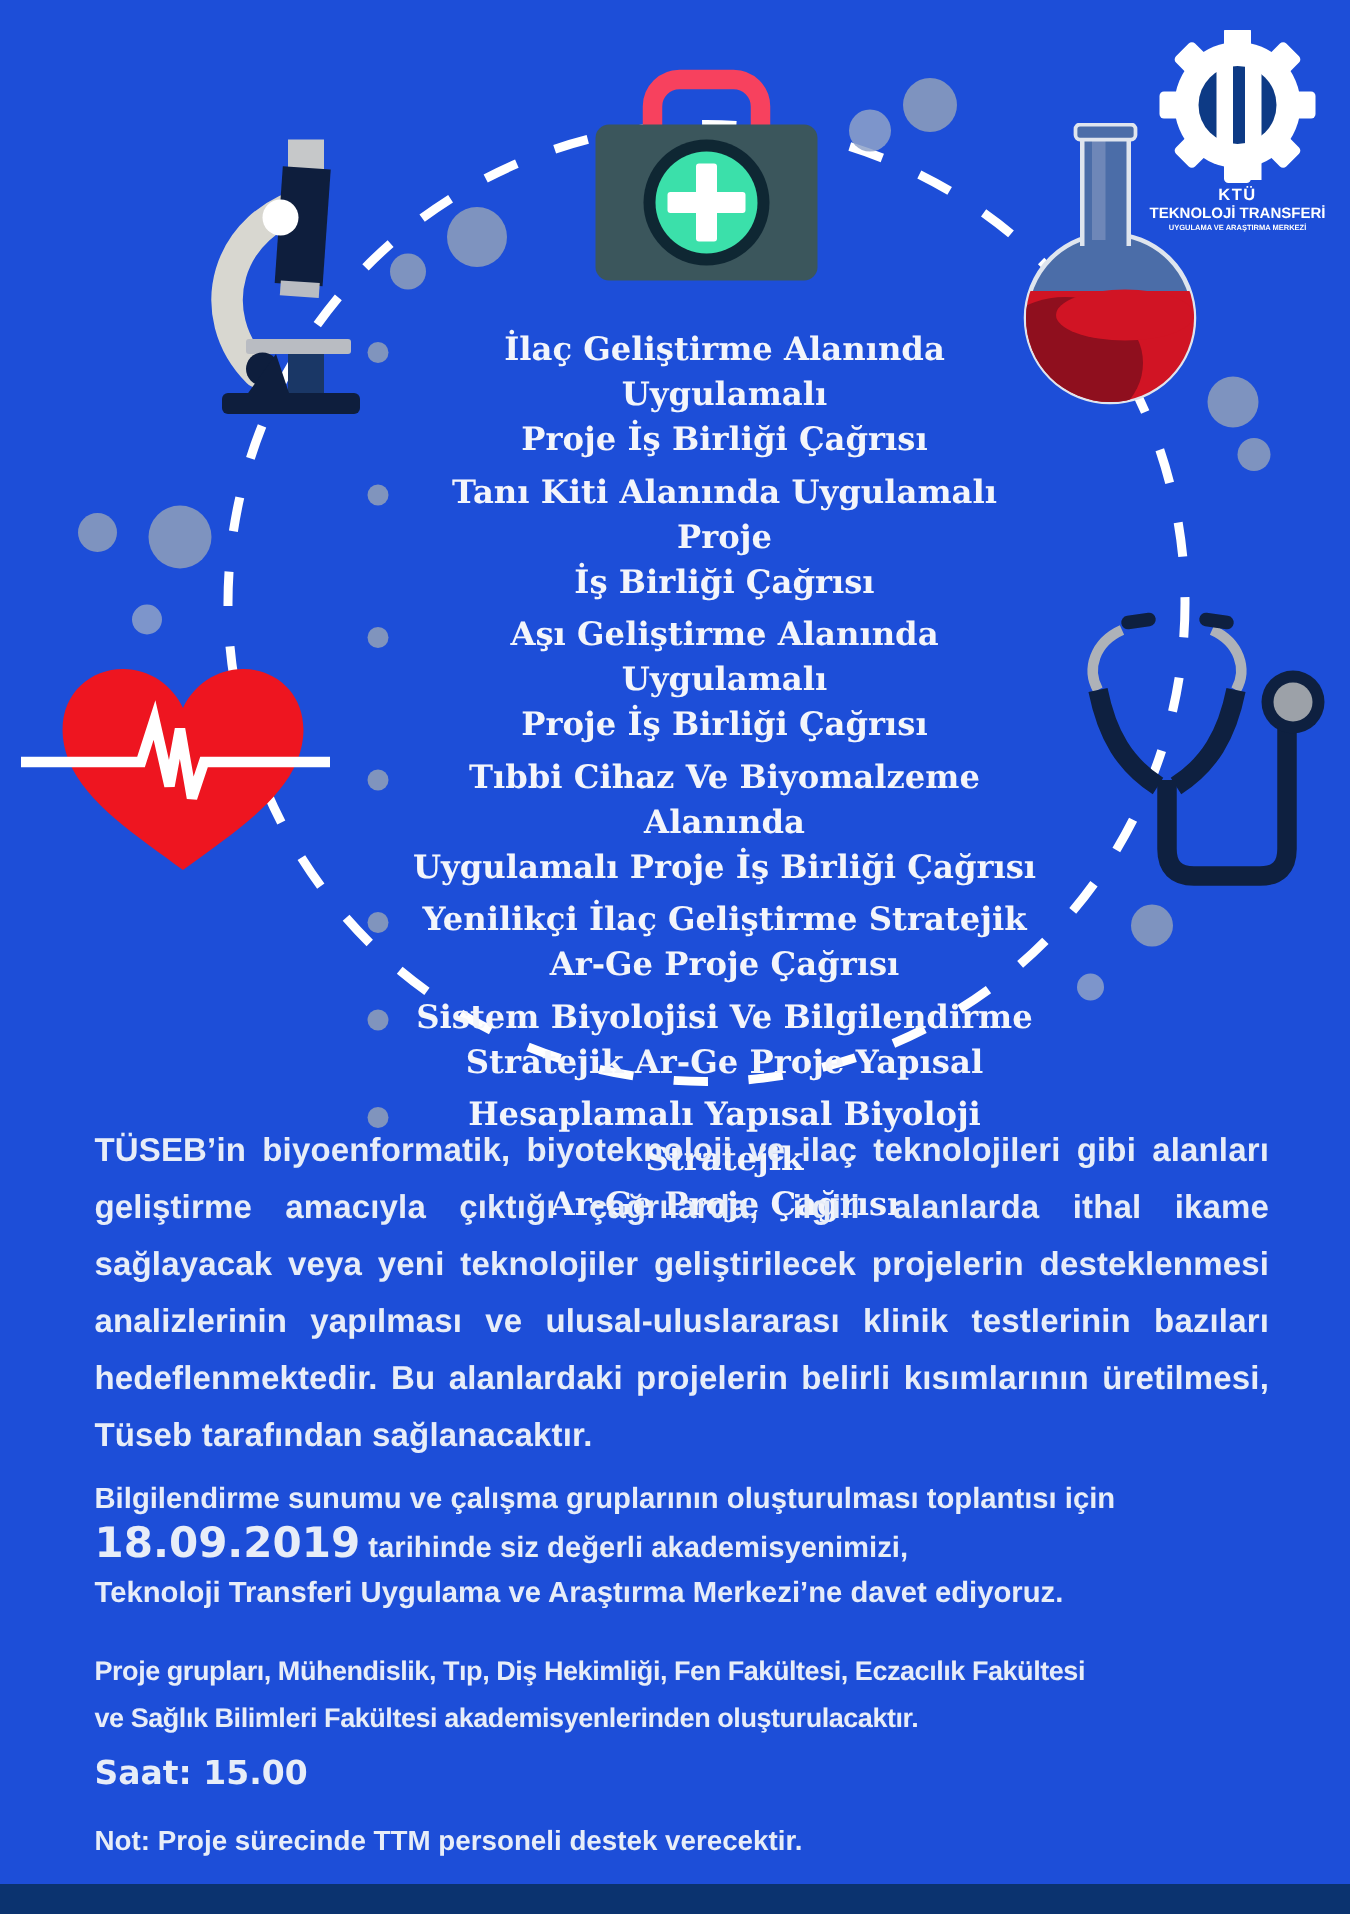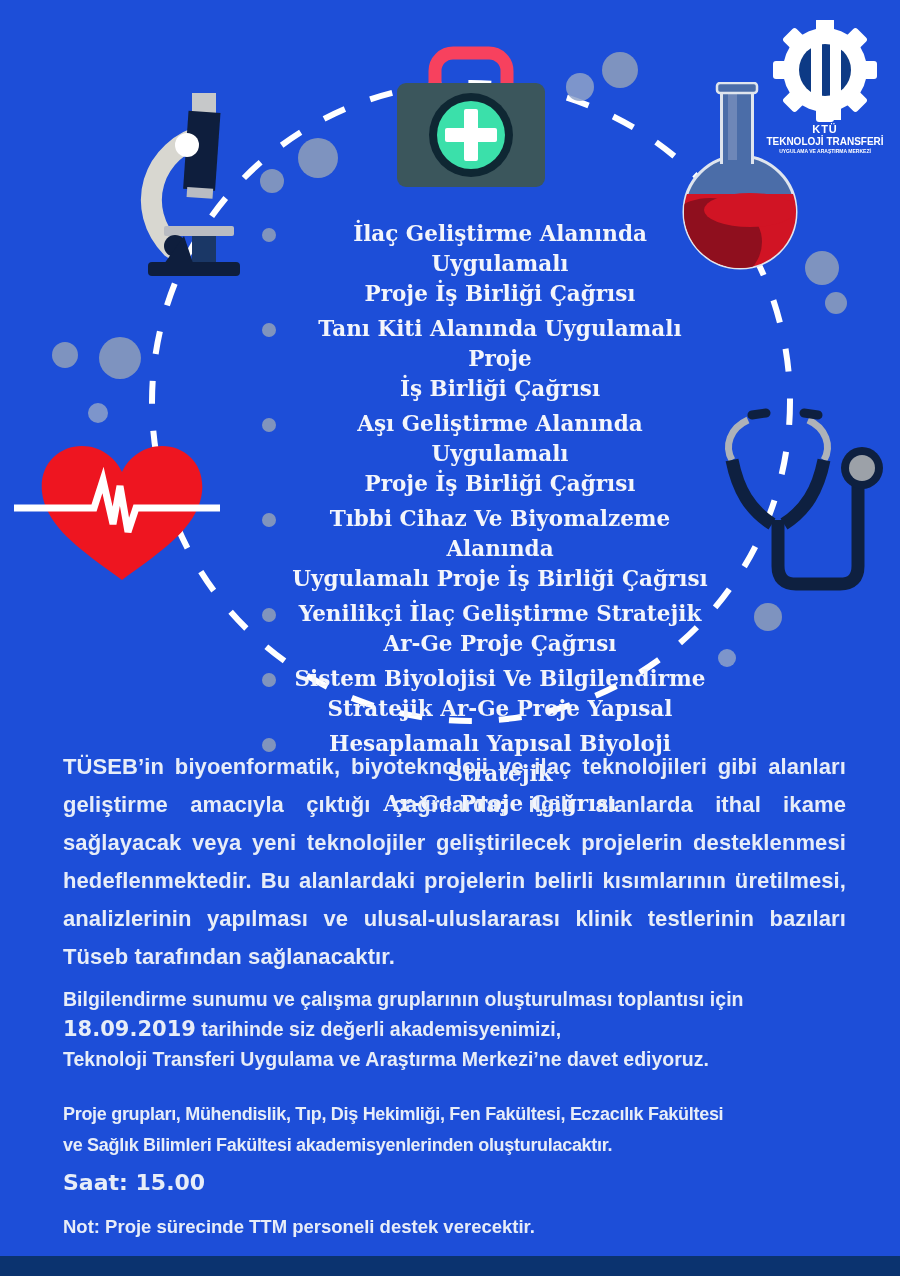--- a/index.html
+++ b/index.html
@@ -6,34 +6,34 @@
   #poster{position:relative;width:900px;height:1276px;background:#1d4ed8;overflow:hidden;
           font-family:"Liberation Sans",sans-serif;}
   .abs{position:absolute;}
   svg{display:block;}
 
   
   .dot{position:absolute;border-radius:50%;background:#7e93bf;}
   .dot.light{background:#8ea2c9;opacity:.85;}
 
   
-  #call-list{position:absolute;left:254px;top:219px;width:458px;z-index:5;}
+  #call-list{position:absolute;left:237px;top:219px;width:458px;z-index:5;}
   .call-item{position:relative;padding-left:34px;margin-bottom:5px;text-align:center;
              color:#f3f5fb;font-family:"DejaVu Serif",serif;font-weight:bold;
              font-size:21.5px;line-height:30px;}
   .call-bullet{position:absolute;left:8px;top:9px;width:14px;height:14px;border-radius:50%;
                background:#8094bd;}
 
   
   .bodytext{position:absolute;left:63px;color:#e7edf8;font-weight:bold;z-index:5;}
   #paragraph1{top:748px;width:783px;font-size:22px;line-height:38px;letter-spacing:.1px;}
   #paragraph1 .jline{text-align:justify;text-align-last:justify;}
   #paragraph2{top:984px;font-size:19.5px;line-height:30px;white-space:nowrap;}
   #paragraph3{top:1099px;font-size:18px;line-height:31px;letter-spacing:-.3px;white-space:nowrap;}
-  .date-strong{font-family:"DejaVu Sans",sans-serif;font-size:21px;letter-spacing:0;}
+  .date-strong{font-family:"DejaVu Sans",sans-serif;font-size:28px;letter-spacing:0;}
   #time-label{top:1170px;font-family:"DejaVu Sans",sans-serif;font-size:22px;}
   #note-line{top:1216px;font-size:18.5px;}
   #footer-bar{position:absolute;left:0;bottom:0;width:900px;height:20px;background:#0b336f;}
 </style>
 </head>
 <body>
 
 <div id="poster">
 
   <svg class="abs" style="left:0;top:0;z-index:1" width="900" height="1276" viewBox="0 0 900 1276">
@@ -169,22 +169,22 @@
       <span class="call-bullet"></span>
       <div>Hesaplamalı Yapısal Biyoloji Stratejik</div>
       <div>Ar-Ge Proje Çağrısı</div>
     </div>
   </div>
 
   <div id="paragraph1" class="bodytext">
     <div class="jline">TÜSEB’in biyoenformatik, biyoteknoloji ve ilaç teknolojileri gibi alanları</div>
     <div class="jline">geliştirme amacıyla çıktığı çağrılarda; ilgili alanlarda ithal ikame</div>
     <div class="jline">sağlayacak veya yeni teknolojiler geliştirilecek projelerin desteklenmesi</div>
+    <div class="jline">analizlerinin yapılması ve ulusal-uluslararası klinik testlerinin bazıları</div>
     <div class="jline">hedeflenmektedir. Bu alanlardaki projelerin belirli kısımlarının üretilmesi,</div>
-    <div class="jline">analizlerinin yapılması ve ulusal-uluslararası klinik testlerinin bazıları</div>
     <div>Tüseb tarafından sağlanacaktır.</div>
   </div>
 
   <div id="paragraph2" class="bodytext">
     <div>Bilgilendirme sunumu ve çalışma gruplarının oluşturulması toplantısı için</div>
     <div>
       <span class="date-strong">18.09.2019</span><span> tarihinde siz değerli akademisyenimizi,</span>
     </div>
     <div>Teknoloji Transferi Uygulama ve Araştırma Merkezi’ne davet ediyoruz.</div>
   </div>

